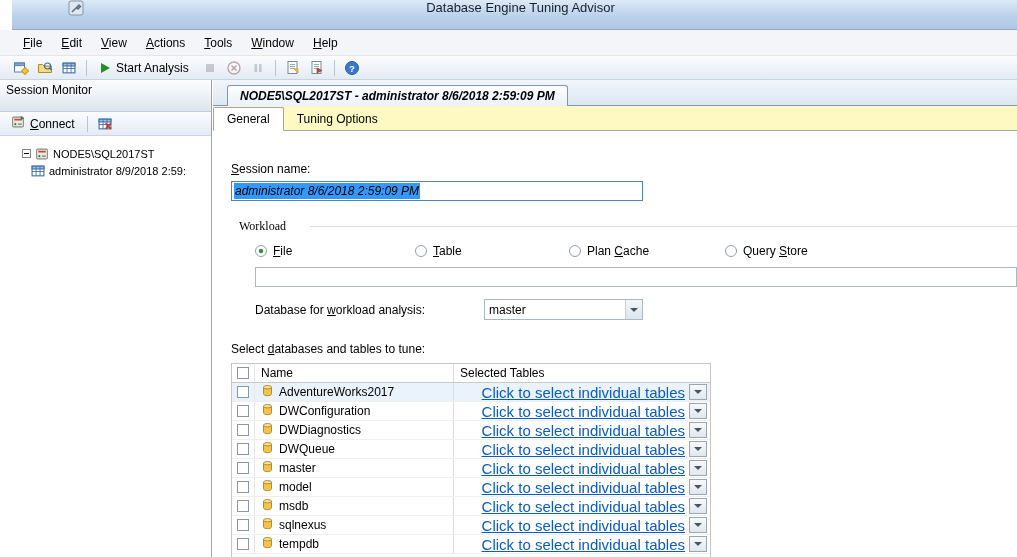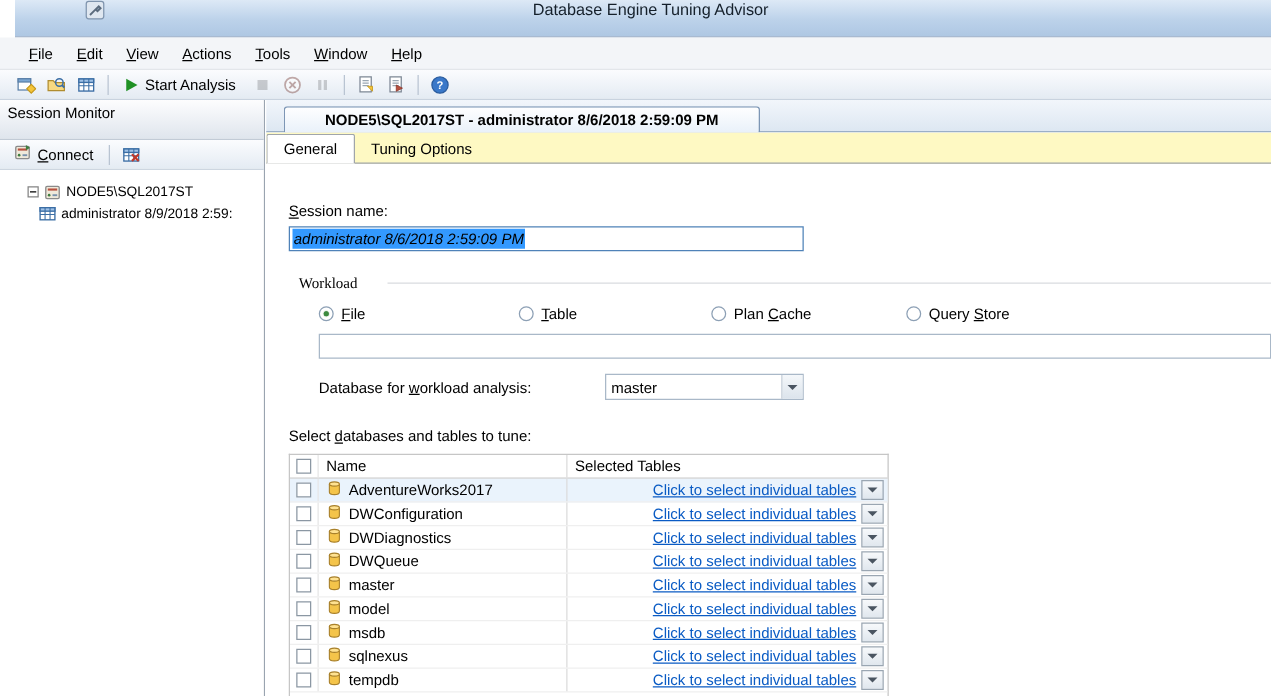--- a/index.html
+++ b/index.html
@@ -68,21 +68,21 @@
 
   
   .main-panel { position: absolute; left: 213px; top: 80px; right: 0; bottom: 0; display: flex; flex-direction: column; }
   .doc-tab-strip {
     height: 26px; flex: none; background: linear-gradient(#f2f6fb, #dde7f2);
     border-bottom: 1px solid #7d96b5; display: flex; align-items: flex-end; padding-left: 14px;
   }
   .doc-tab {
     background: linear-gradient(#fefeff, #e9f1fa);
     border: 1px solid #7d96b5; border-bottom: none; border-radius: 3px 3px 0 0;
-    padding: 3px 32px; font-weight: bold; margin-bottom: -1px; white-space: nowrap;
+    padding: 3px 12px; font-weight: bold; margin-bottom: -1px; white-space: nowrap; font-style: italic;
   }
   .doc-body { flex: 1; background: #fff; display: flex; flex-direction: column; overflow: hidden; }
   .sub-tabs {
     height: 25px; flex: none; background: #fef9c3; border-bottom: 1px solid #a0a5aa;
     display: flex; align-items: flex-end; 
   }
   .sub-tab { padding: 4px 13px; }
   .sub-tab.active {
     background: #fff; border: 1px solid #a0a5aa; border-bottom: 1px solid #fff;
     margin-bottom: -1px; border-radius: 2px 2px 0 0;
@@ -121,21 +121,21 @@
   .db-table { margin-top: 7px; width: 480px; border: 1px solid #c6c6c6; border-bottom: none; flex: 1; min-height: 0; background: #fff; }
   .thead, .trow { display: flex; height: 19px; }
   .thead { border-bottom: 1px solid #c9c9c9; }
   .trow { border-bottom: 1px solid #efefef; }
   .trow.highlight { background: #eaf3fc; }
   .col-cb { width: 23px; height: 100%; display: flex; align-items: center; justify-content: center; border-right: 1px solid #e6e6e6; flex: none; }
   .col-name { width: 199px; height: 100%; padding-left: 6px; border-right: 1px solid #dcdcdc; display: flex; align-items: center; gap: 5px; flex: none; white-space: nowrap; overflow: hidden; }
   .col-sel { flex: 1; height: 100%; padding-left: 6px; display: flex; align-items: center; }
   .trow .col-sel { justify-content: flex-end; padding-right: 3px; gap: 4px; }
   .checkbox { width: 12px; height: 12px; border: 1px solid #8b97a3; background: #fff; flex: none; }
-  .link { color: #0a5bc4; text-decoration: underline; font-size: 12px; white-space: nowrap; cursor: pointer; }
+  .link { color: #0a5bc4; text-decoration: underline; font-size: 15px; white-space: nowrap; cursor: pointer; }
   .mini-combo { width: 18px; height: 16px; border: 1px solid #9aa6b2; background: linear-gradient(#f7f9fb, #e0e7ee); display: flex; align-items: center; justify-content: center; flex: none; }
 </style>
 </head>
 <body>
 
 <svg width="0" height="0" style="position:absolute">
   <defs>
     <g id="i-db">
       <path d="M2.5 3.2 v6.6 c0 1.1 1.8 1.9 4 1.9 s4 -.8 4 -1.9 V3.2" fill="#f4c44a" stroke="#a9812b" stroke-width="0.9"></path>
       <ellipse cx="6.5" cy="3.2" rx="4" ry="1.7" fill="#ffe291" stroke="#a9812b" stroke-width="0.9"></ellipse>

